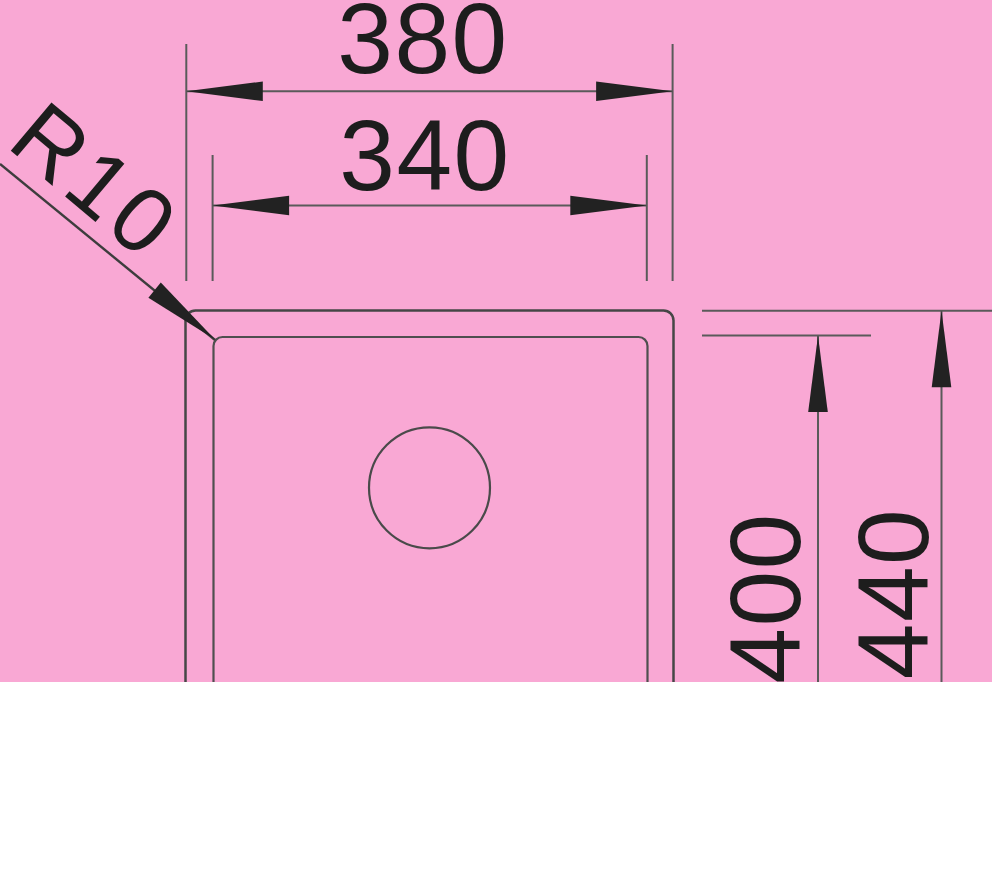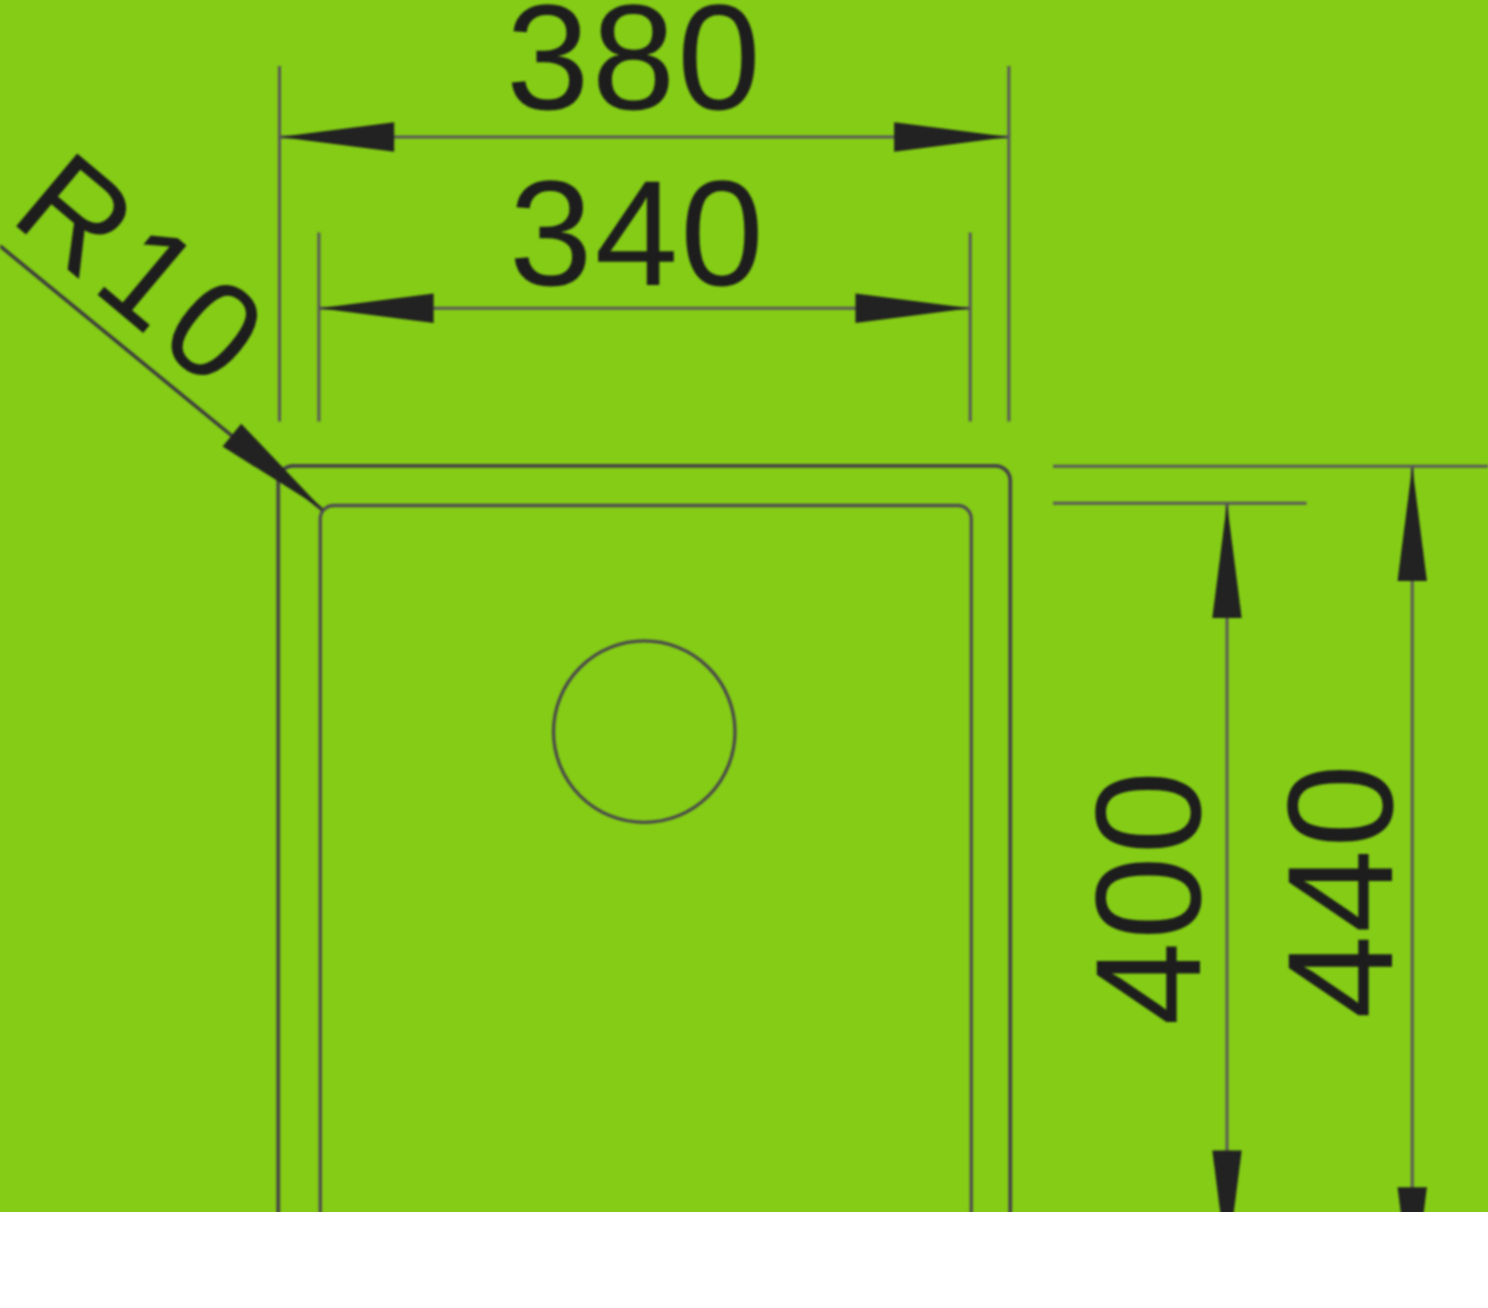--- a/index.html
+++ b/index.html
@@ -1,16 +1,16 @@
 <!DOCTYPE html>
 <html><head>
 <meta charset="utf-8">
 <style>
   html,body{margin:0;padding:0;background:#ffffff;}
-  .page{width:992px;height:808px;position:relative;overflow:hidden;background:#84cc16;}
+  .page{width:992px;height:682px;position:relative;overflow:hidden;background:#f9a8d4;}
   svg{display:block;filter:blur(0.55px);}
   text{font-family:"Liberation Sans", sans-serif;fill:#1d1d1d;}
 </style>
 </head>
 <body>
 <div class="page">
 <svg width="992" height="872" viewBox="0 0 992 872">
 
   <rect x="185.5" y="310.5" width="488" height="557" rx="10" ry="10" fill="none" stroke="#464646" stroke-width="2.5"></rect>
 

